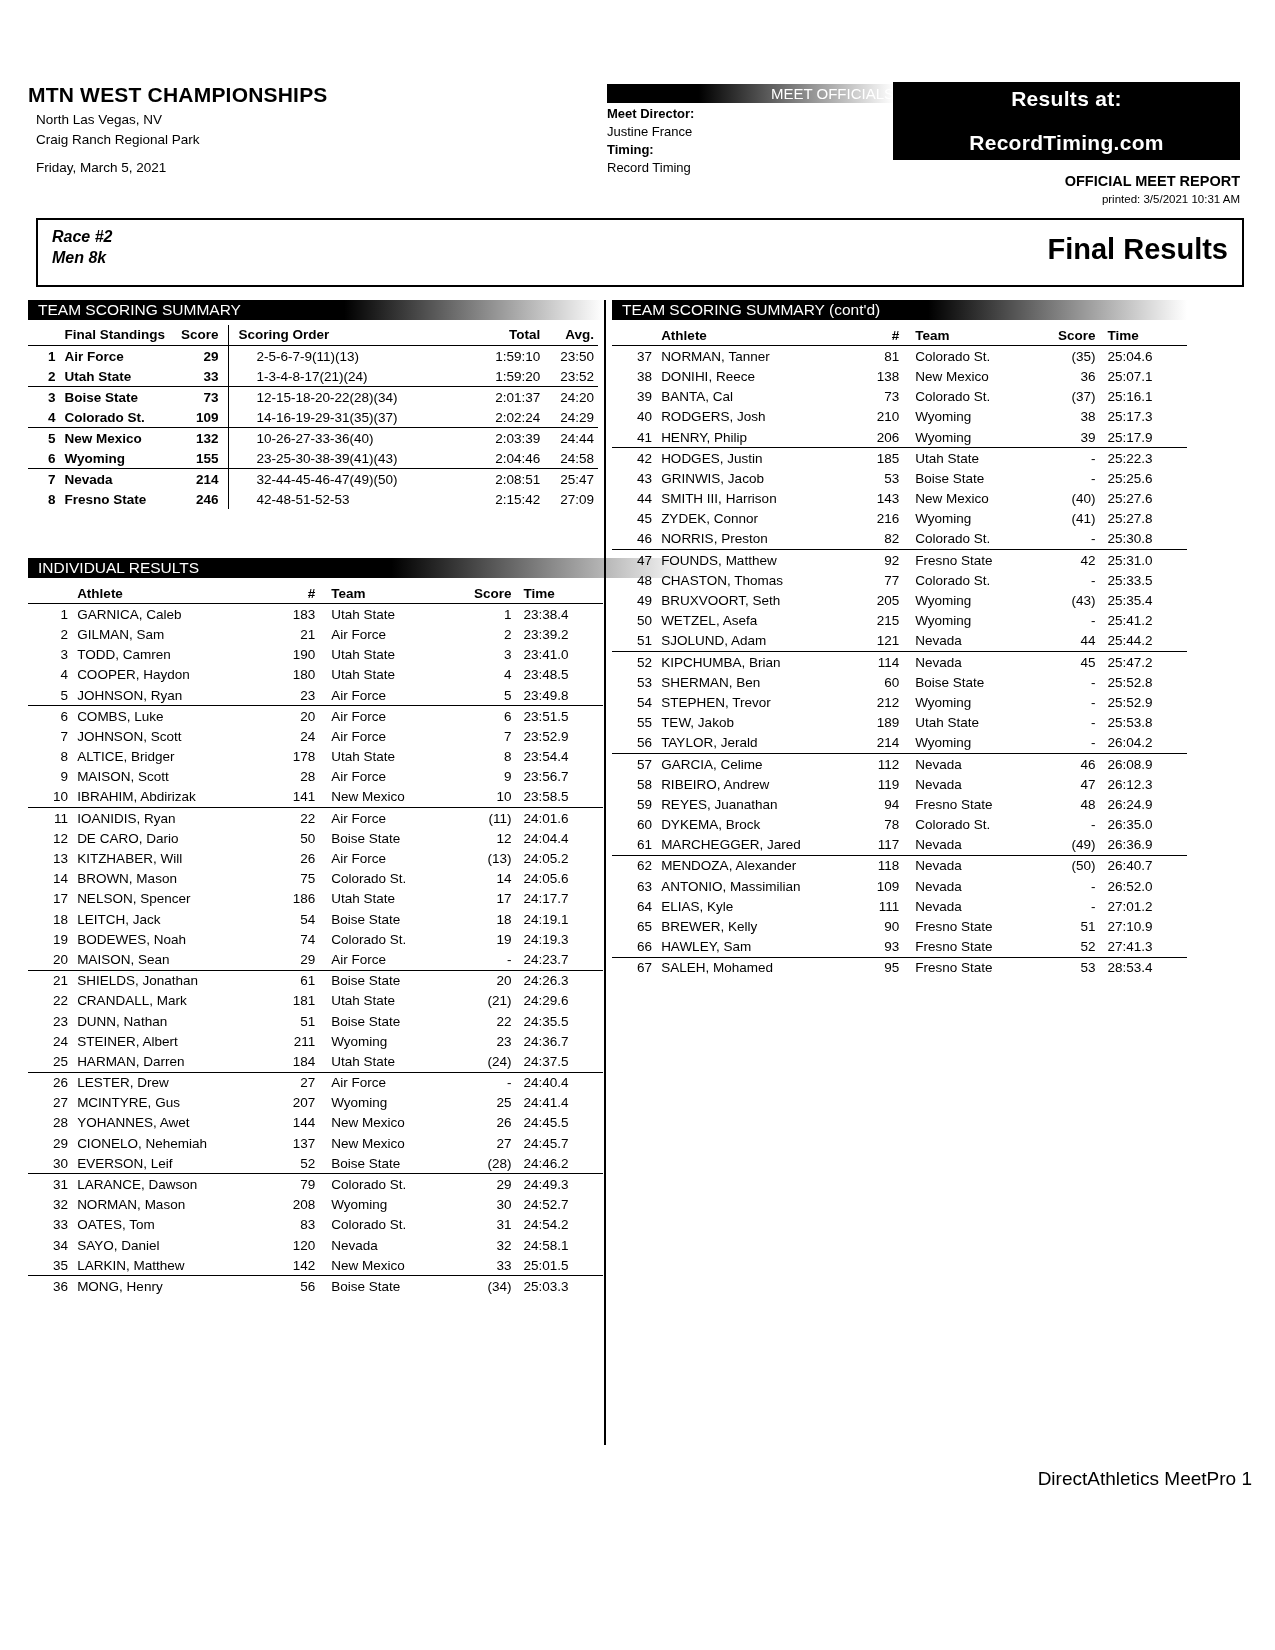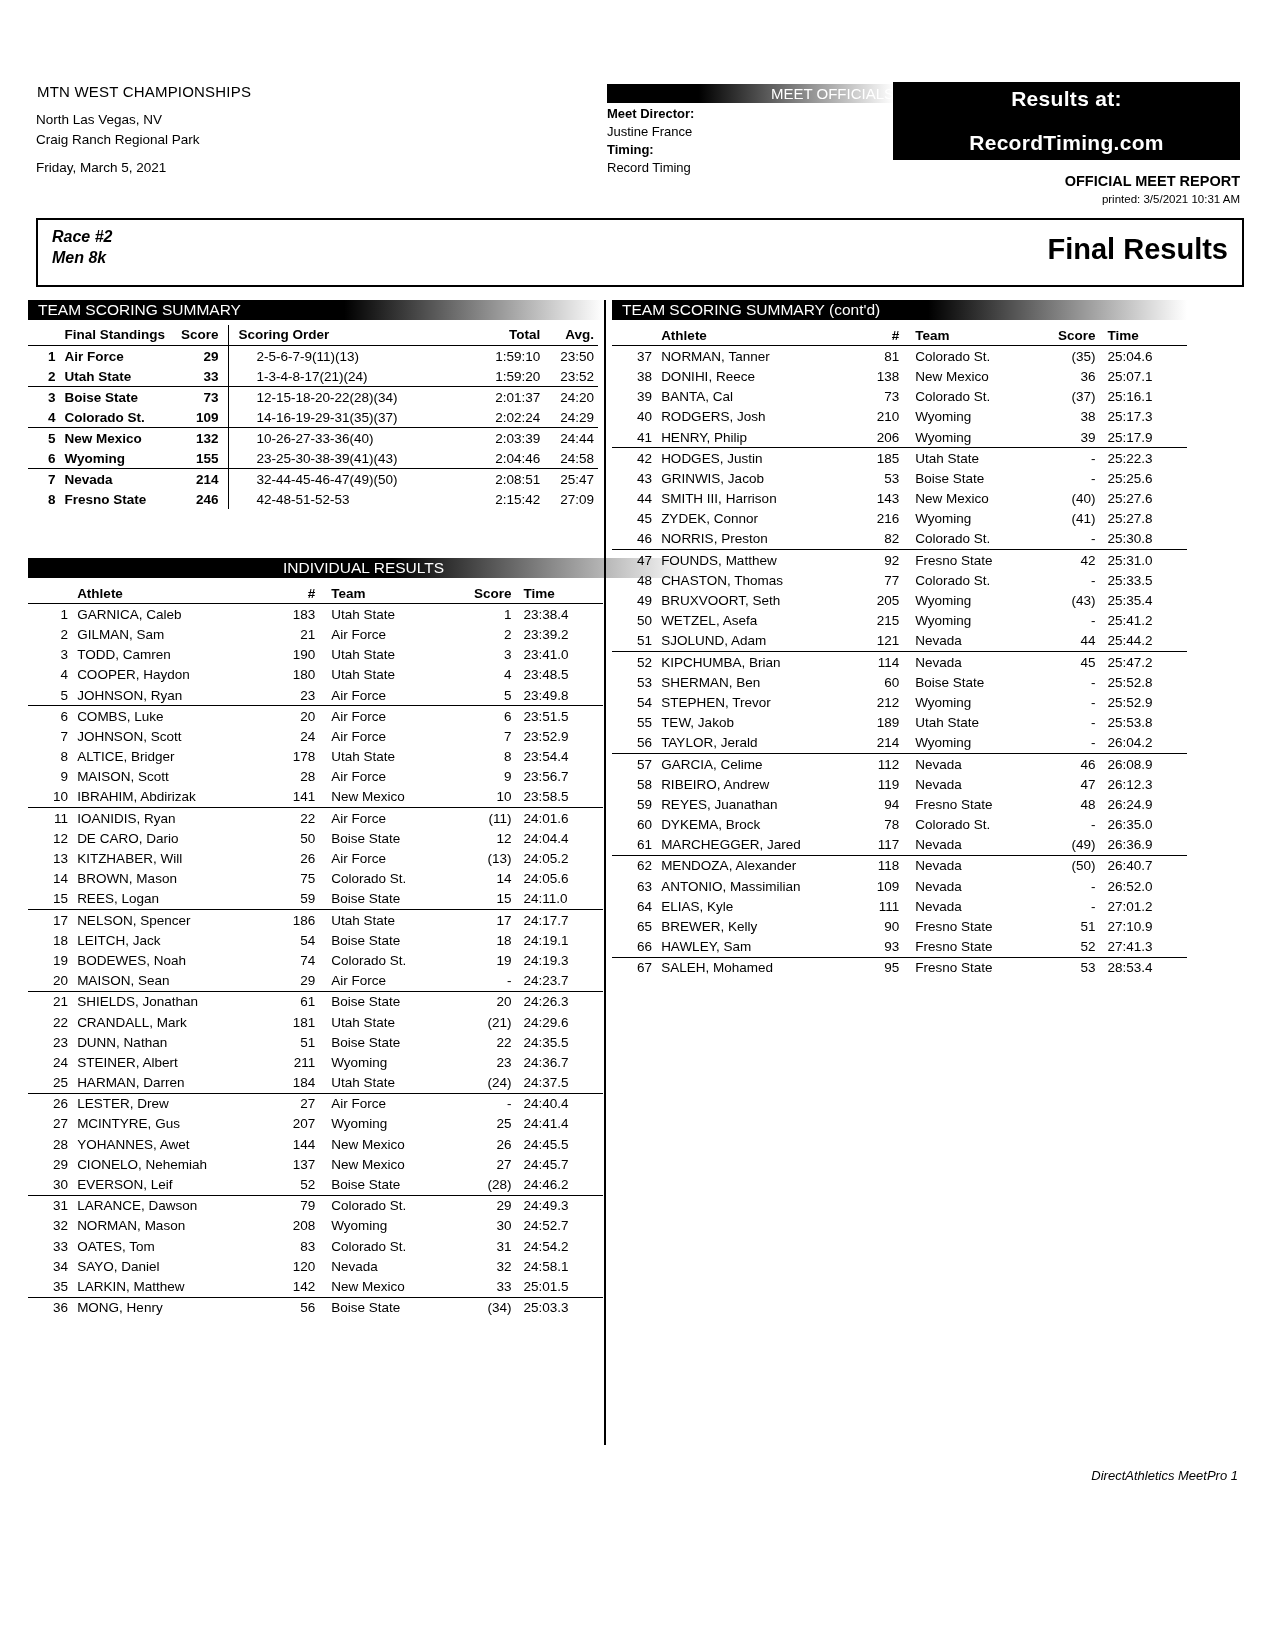--- a/index.html
+++ b/index.html
@@ -7,21 +7,21 @@
     width:1275px; height:1650px;
     background:#ffffff;
     font-family:"Liberation Sans", sans-serif;
     color:#000;
     position:relative;
     overflow:hidden;
   }
   .page { position:absolute; left:0; top:0; width:1275px; height:1650px; }
 
   
-  .hdr-title { position:absolute; left:37px; top:83px; font-size:15px; font-weight:normal; letter-spacing:0.2px; }
+  .hdr-title { position:absolute; left:28px; top:83px; font-size:21px; font-weight:bold; letter-spacing:0.2px; }
   .hdr-loc1 { position:absolute; left:36px; top:112px; font-size:13.5px; }
   .hdr-loc2 { position:absolute; left:36px; top:132px; font-size:13.5px; }
   .hdr-date { position:absolute; left:36px; top:160px; font-size:13.5px; }
 
   .officials-bar {
     position:absolute; left:607px; top:84px; width:287px; height:19px;
     background:linear-gradient(to right, #000000 0%, #000000 32%, #ffffff 100%);
   }
   .officials-bar span {
     color:#fff; font-size:15px; font-weight:normal; padding-left:3px; line-height:19px; display:block;text-align:right;
@@ -82,21 +82,21 @@
   .ind-table .c-tm { width:120px; }
   .ind-table .c-sc { width:52px; text-align:right; padding-right:12px; }
   .ind-table .c-ti { width:76px; }
   .ind-table td { padding:2.6px 0; }
 
   #indLeft { position:absolute; left:28px; top:583px; width:575px; }
   #indRight { position:absolute; left:612px; top:325px; width:575px; }
 
   .vline { position:absolute; left:604px; top:300px; width:1.6px; height:1145px; background:#000; }
 
-  .footer { position:absolute; right:37px; top:1468px; font-size:13px; font-style:italic; }
+  .footer { position:absolute; right:23px; top:1468px; font-size:19px; }
 </style>
 </head>
 <body>
 
 <div class="page">
 
   <div class="hdr-title">MTN WEST CHAMPIONSHIPS</div>
   <div class="hdr-loc1">North Las Vegas, NV</div>
   <div class="hdr-loc2">Craig Ranch Regional Park</div>
   <div class="hdr-date">Friday, March 5, 2021</div>
@@ -122,21 +122,21 @@
     <div class="race-evt">Men 8k</div>
     <div class="final-results">Final Results</div>
   </div>
 
   <div class="secbar" style="left:28px; top:300px; width:575px;">
     <span>TEAM SCORING SUMMARY</span>
   </div>
   <div class="secbar" style="left:612px; top:300px; width:575px;">
     <span>TEAM SCORING SUMMARY (cont'd)</span>
   </div>
-  <div class="secbar" style="left:28px; top:558px; width:661px;text-align:center;">
+  <div class="secbar" style="left:28px; top:558px; width:661px;">
     <span>INDIVIDUAL RESULTS</span>
   </div>
 
   <div class="vline"></div>
 
   <table id="teamScoring">
     <tbody>
         <tr class="thead">
       <td class="c-rank"></td>
       <td class="c-team">Final Standings</td>
@@ -331,28 +331,20 @@
           <td class="c-ti">24:05.2</td>
         </tr>
         <tr class="tr">
           <td class="c-pl">14</td>
           <td class="c-ath">BROWN, Mason</td>
           <td class="c-bib">75</td>
           <td class="c-tm">Colorado St.</td>
           <td class="c-sc">14</td>
           <td class="c-ti">24:05.6</td>
         </tr>
-        <tr class="tr grp-end">
-          <td class="c-pl">15</td>
-          <td class="c-ath">REES, Logan</td>
-          <td class="c-bib">59</td>
-          <td class="c-tm">Boise State</td>
-          <td class="c-sc">15</td>
-          <td class="c-ti">24:11.0</td>
-        </tr>
         <tr class="tr">
           <td class="c-pl">17</td>
           <td class="c-ath">NELSON, Spencer</td>
           <td class="c-bib">186</td>
           <td class="c-tm">Utah State</td>
           <td class="c-sc">17</td>
           <td class="c-ti">24:17.7</td>
         </tr>
         <tr class="tr">
           <td class="c-pl">18</td>

